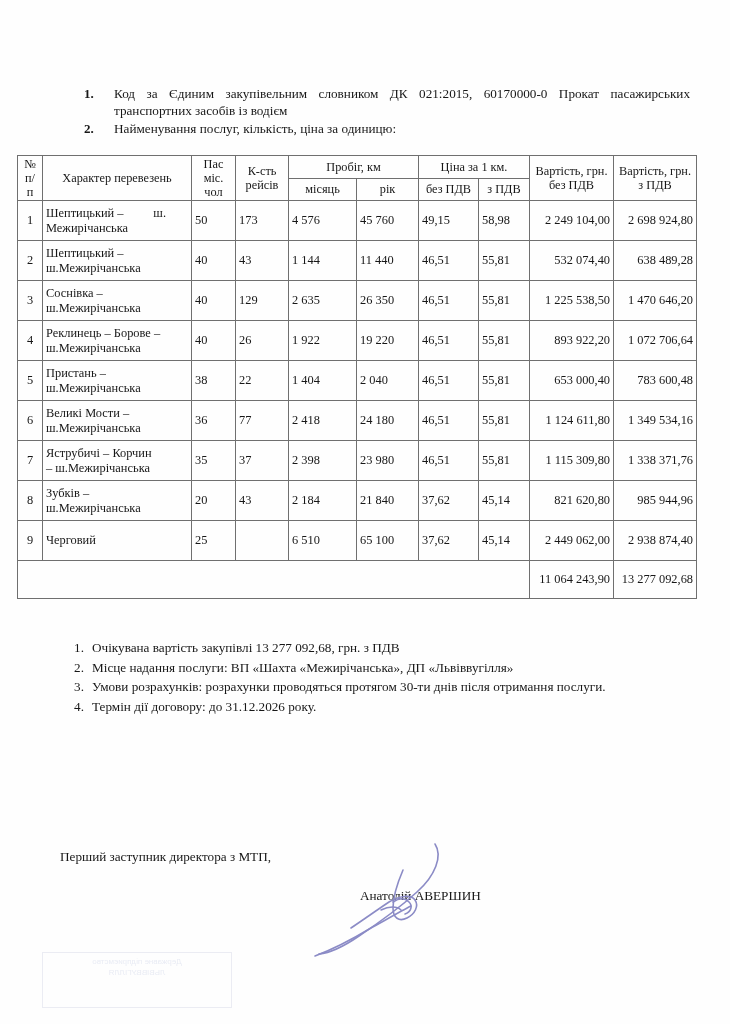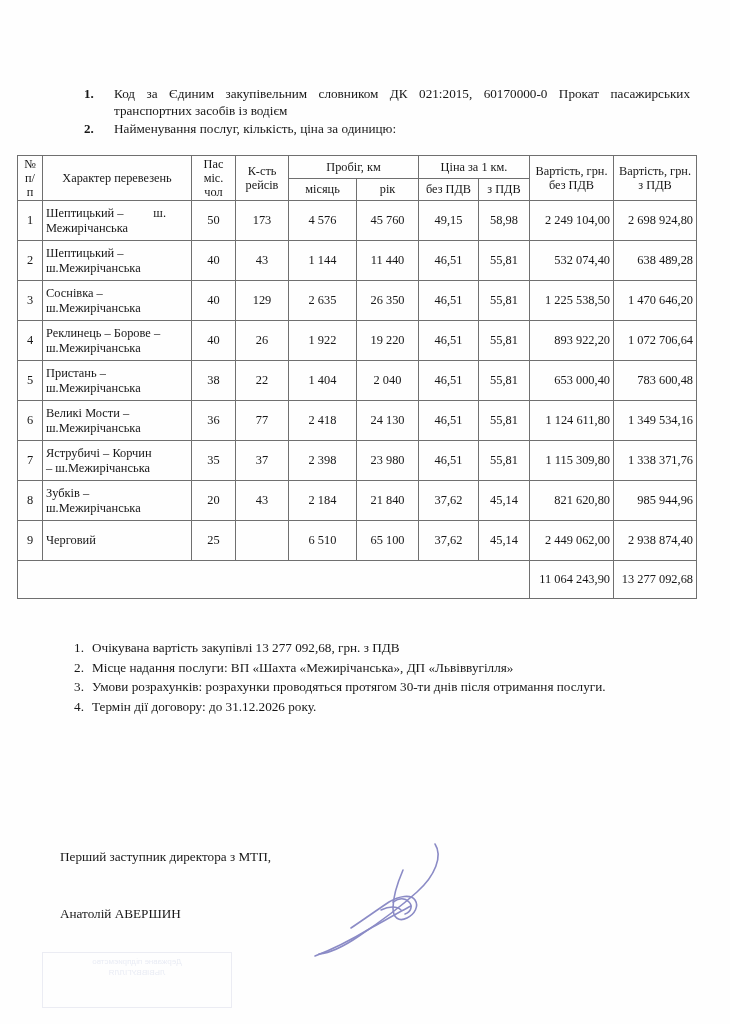--- a/index.html
+++ b/index.html
@@ -68,21 +68,21 @@
     vertical-align: middle;
     font-weight: normal;
   }
   table.main th {
     text-align: center;
     font-size: 12.3px;
     line-height: 14px;
   }
   td.c-num   { text-align: center; vertical-align: top; padding-top: 3px; font-size: 12.4px;}
   td.c-name  { text-align: left; vertical-align: top; padding: 2px 4px; line-height: 14.5px; }
-  td.c-mid   { text-align: center; }
+  td.c-mid   { text-align: left; }
   td.c-right { text-align: right; padding-left: 9px; }
   td.c-total { text-align: right; padding-left: 9px; }
 
   .name-just {
     display: flex;
     justify-content: space-between;
   }
   .name-just > span:last-child { padding-right: 22px; }
 
   tr.datarow { height: 40px; }
@@ -109,23 +109,21 @@
   }
   .note-text { flex: 1 1 auto; }
 
   
   .sign {
     position: absolute;
     left: 60px;
     top: 848px;
     width: 634px;
     display: flex;
-    justify-content: space-between;
     align-items: flex-start;
-    flex-direction: column;
   }
   .sign-title {
     font-size: 13.2px;
     line-height: 17.5px;
     width: 300px;
   }
   .sign-name {
     font-size: 13.2px;
     margin-top: 40px;
     padding-right: 10px;
@@ -305,21 +303,21 @@
           </tr>
           <tr class="datarow">
             <td class="c-num">6</td>
             <td class="c-name">
               <div>Великі Мости –</div>
               <div>ш.Межирічанська</div>
             </td>
             <td class="c-mid">36</td>
             <td class="c-mid">77</td>
             <td class="c-mid">2 418</td>
-            <td class="c-mid">24 130</td>
+            <td class="c-mid">24 180</td>
             <td class="c-mid">46,51</td>
             <td class="c-mid">55,81</td>
             <td class="c-right">1 124 611,80</td>
             <td class="c-right">1 349 534,16</td>
           </tr>
           <tr class="datarow">
             <td class="c-num">7</td>
             <td class="c-name">
               <div>Яструбичі – Корчин</div>
               <div>– ш.Межирічанська</div>

